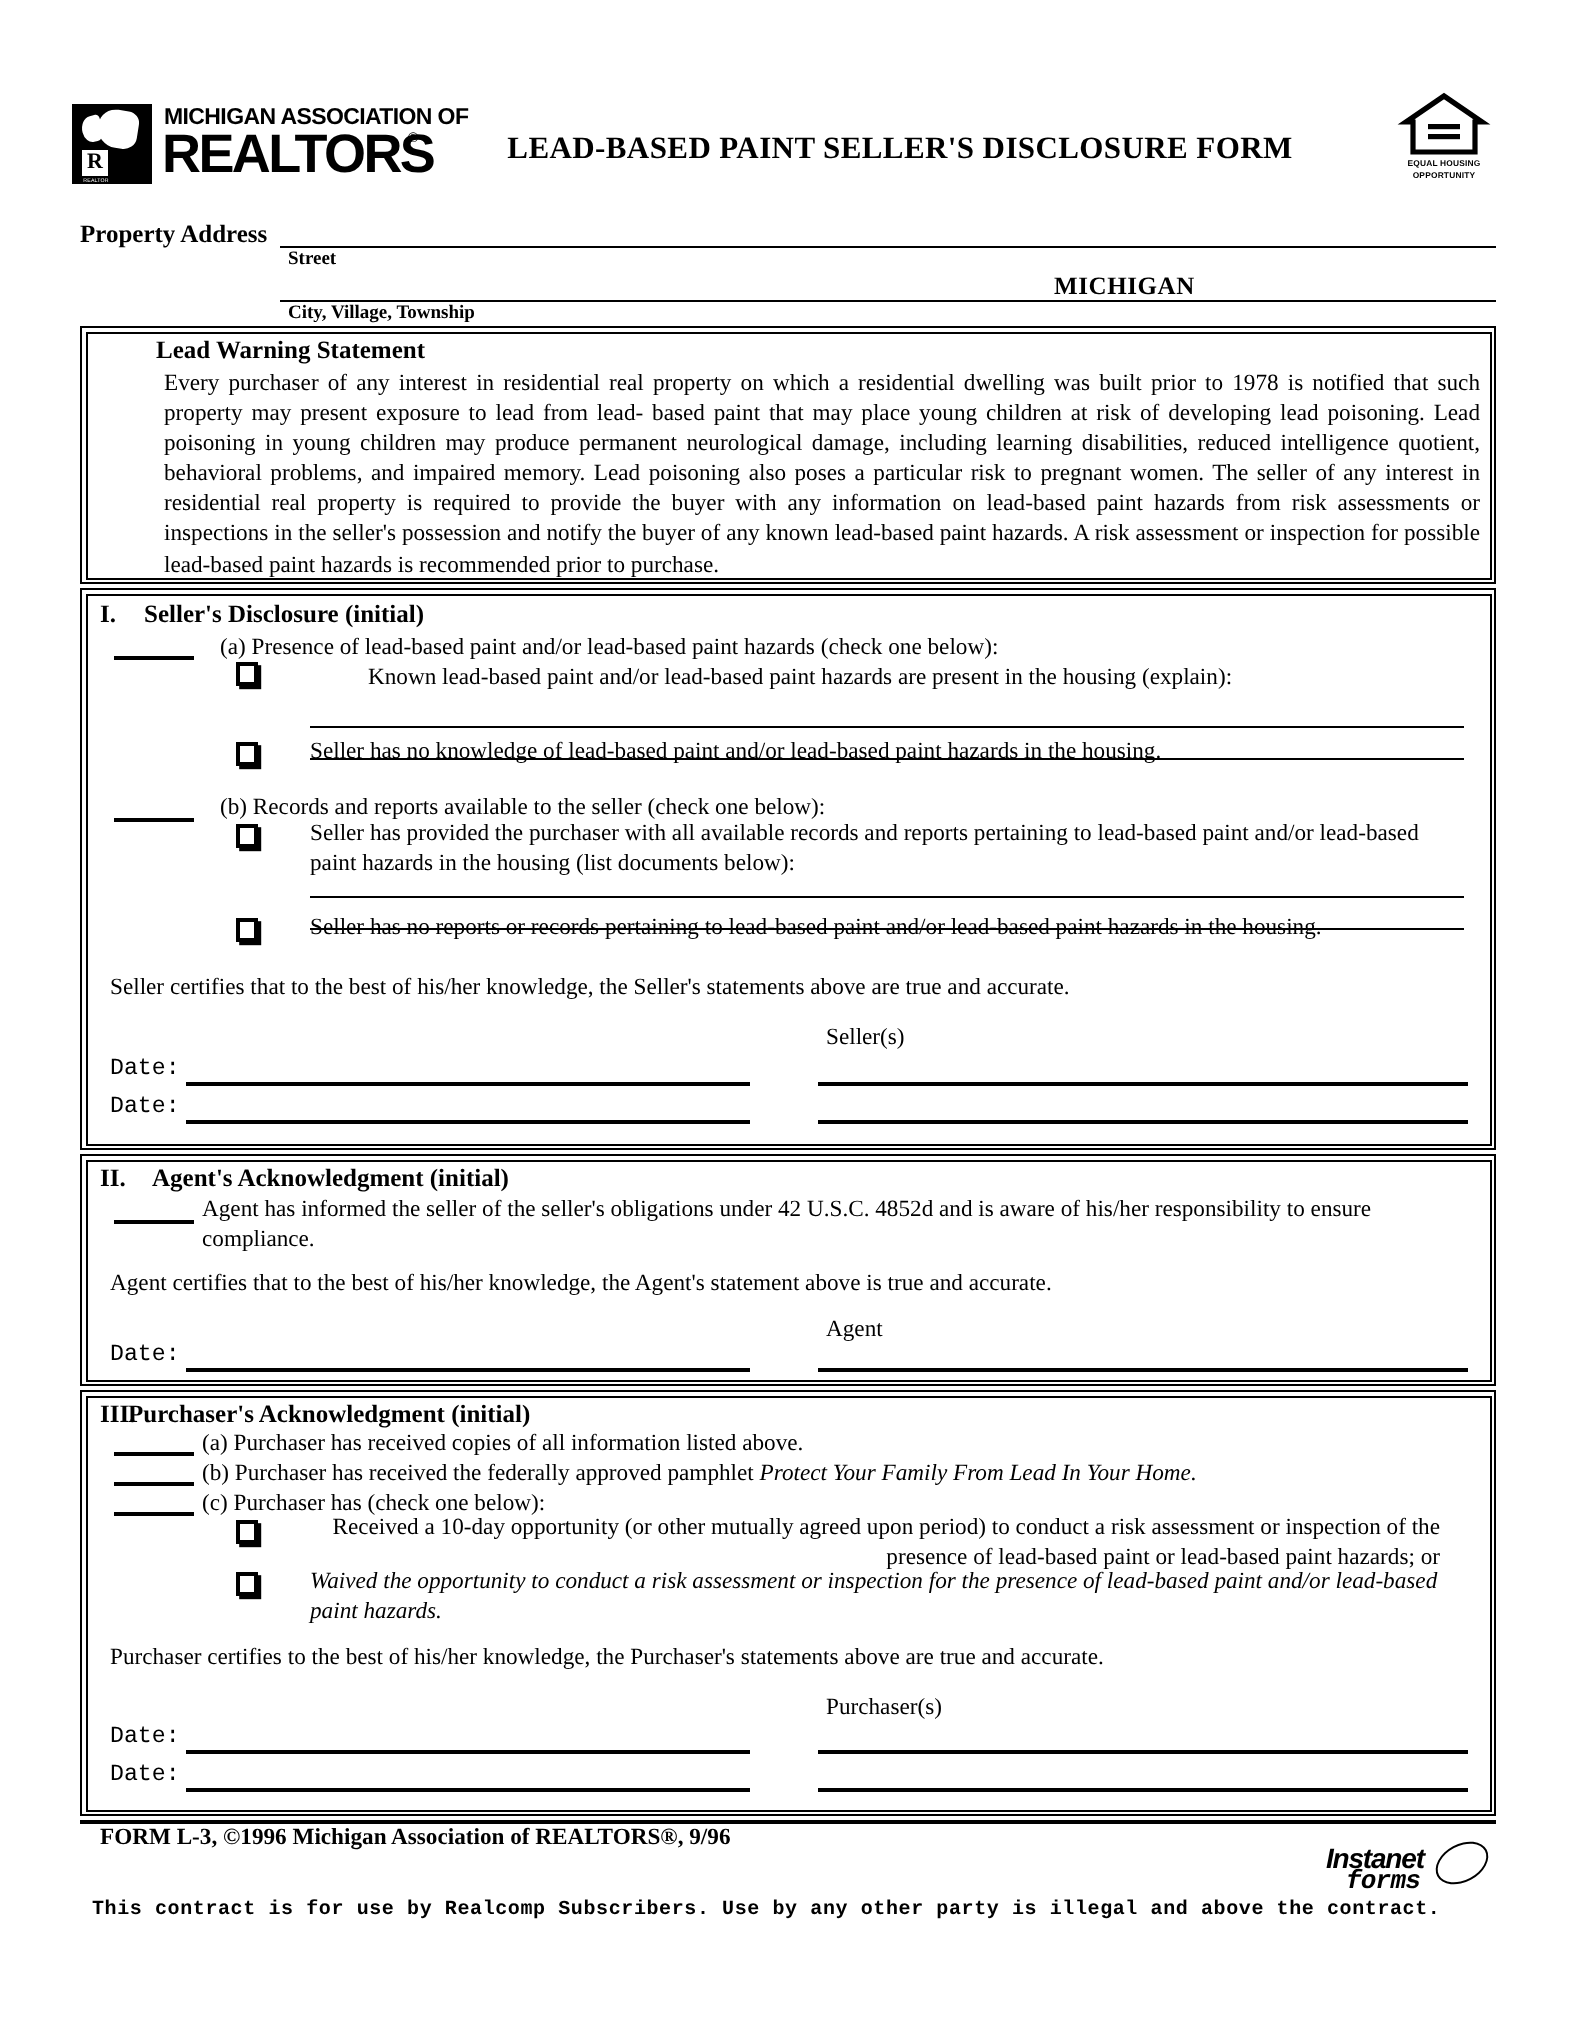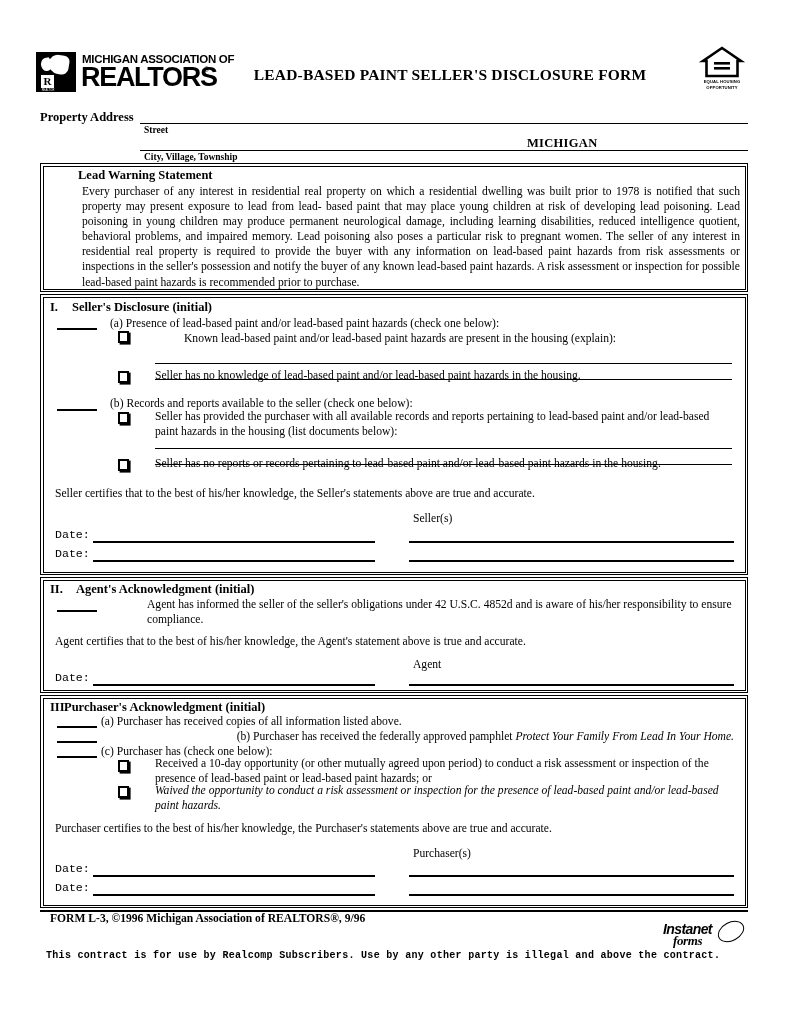--- a/index.html
+++ b/index.html
@@ -280,21 +280,21 @@
     left: 0; top: 0;
     font-family: "Liberation Sans", sans-serif;
     font-weight: bold;
     font-style: italic;
     font-size: 14px;
     letter-spacing: -0.6px;
   }
   .ins-2 {
     position: absolute;
     left: 10px; top: 12px;
-    font-family: Liberation Serif, serif;
+    font-family: Liberation Mono, monospace;
     font-weight: bold;
     font-style: italic;
     font-size: 13px;
     letter-spacing: -0.4px;
   }
   .ins-ring {
     position: absolute;
     left: 54px; top: 1px;
     width: 26px; height: 17px;
     border: 1.3px solid #000;
@@ -392,45 +392,45 @@
 
   <div class="date-lbl" style="left:55px; top:547px;">Date:</div>
   <div class="sig-rule" style="left:93px; top:560px; width:282px;"></div>
   <div class="sig-rule" style="left:409px; top:560px; width:325px;"></div>
 
   <div class="obox" id="box-agent"></div>
   <div class="roman" style="left:50px; top:582px;">II.</div>
   <div class="blk-title" style="left:76px; top:582px;">Agent's Acknowledgment (initial)</div>
 
   <div class="init-line" style="left:57px; top:610px;"></div>
-  <div class="plain" style="left:101px; top:597px; width:633px;margin-left:46px;">Agent has informed the seller of the seller's obligations under 42 U.S.C. 4852d and is aware of his/her responsibility to ensure compliance.</div>
+  <div class="plain" style="left:101px; top:597px; width:633px;">Agent has informed the seller of the seller's obligations under 42 U.S.C. 4852d and is aware of his/her responsibility to ensure compliance.</div>
 
   <div class="plain" style="left:55px; top:634px; width:680px;">Agent certifies that to the best of his/her knowledge, the Agent's statement above is true and accurate.</div>
 
   <div class="sig-cap" style="left:413px; top:658px;">Agent</div>
 
   <div class="date-lbl" style="left:55px; top:671px;">Date:</div>
   <div class="sig-rule" style="left:93px; top:684px; width:282px;"></div>
   <div class="sig-rule" style="left:409px; top:684px; width:325px;"></div>
 
   <div class="obox" id="box-purch"></div>
   <div class="roman" style="left:50px; top:700px;">III.</div>
   <div class="blk-title" style="left:64px; top:700px;text-align:center;">Purchaser's Acknowledgment (initial)</div>
 
   <div class="init-line" style="left:57px; top:726px;"></div>
   <div class="plain" style="left:101px; top:714px;">(a) Purchaser has received copies of all information listed above.</div>
 
   <div class="init-line" style="left:57px; top:741px;"></div>
-  <div class="plain" style="left:101px; top:729px; width:633px;text-align:right;"><span>(b) Purchaser has received the federally approved pamphlet </span><span class="ital">Protect Your Family From Lead In Your Home.</span></div>
+  <div class="plain" style="left:101px; top:729px; width:633px;"><span>(b) Purchaser has received the federally approved pamphlet </span><span class="ital">Protect Your Family From Lead In Your Home.</span></div>
 
   <div class="init-line" style="left:57px; top:756px;"></div>
   <div class="plain" style="left:101px; top:744px;">(c) Purchaser has (check one below):</div>
 
   <div class="cbox" style="left:118px; top:760px;"></div>
-  <div class="plain" style="left:155px; top:756px; width:565px;">Received a 10-day opportunity (or other mutually agreed upon period) to conduct a risk assessment or inspection of the presence of lead-based paint or lead-based paint hazards; or</div>
+  <div class="plain" style="left:155px; top:756px; width:565px;text-align:right;">Received a 10-day opportunity (or other mutually agreed upon period) to conduct a risk assessment or inspection of the presence of lead-based paint or lead-based paint hazards; or</div>
 
   <div class="cbox" style="left:118px; top:786px;"></div>
   <div class="plain" style="left:155px; top:783px; width:578px;font-style:italic;">Waived the opportunity to conduct a risk assessment or inspection for the presence of lead-based paint and/or lead-based paint hazards.</div>
 
   <div class="plain" style="left:55px; top:821px; width:680px;">Purchaser certifies to the best of his/her knowledge, the Purchaser's statements above are true and accurate.</div>
 
   <div class="sig-cap" style="left:413px; top:847px;">Purchaser(s)</div>
 
   <div class="date-lbl" style="left:55px; top:862px;">Date:</div>
   <div class="sig-rule" style="left:93px; top:875px; width:282px;"></div>

